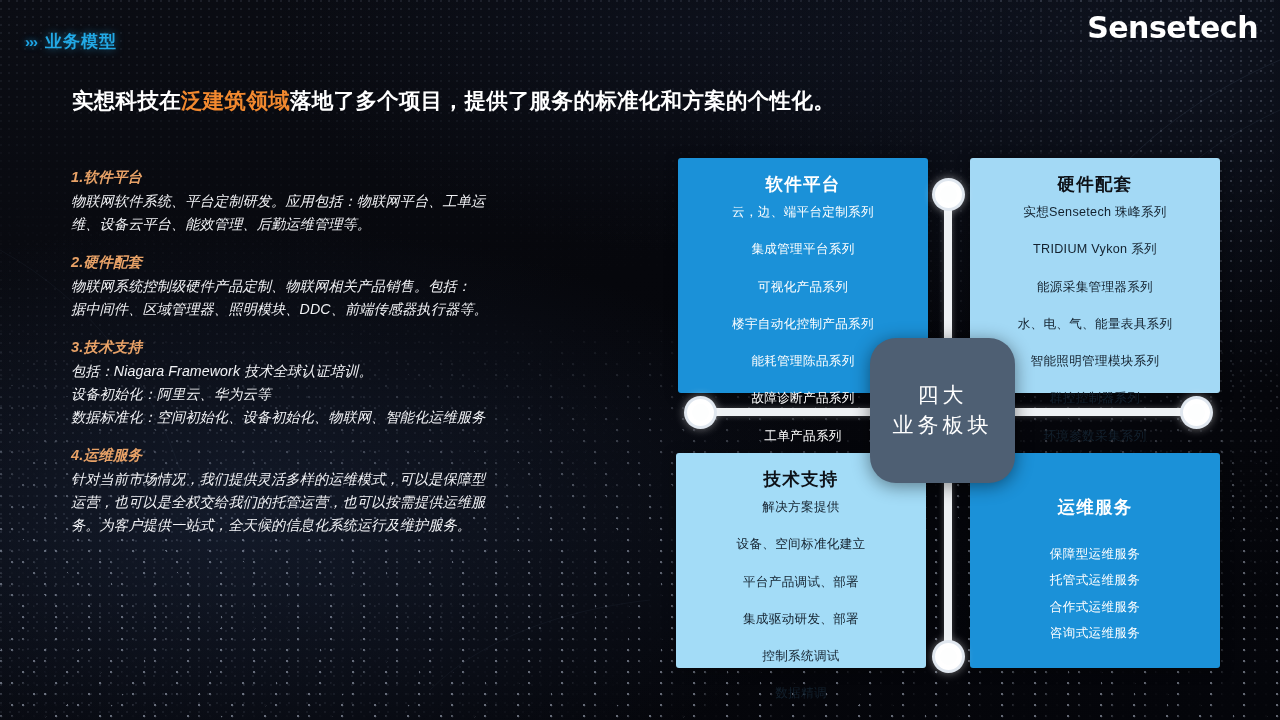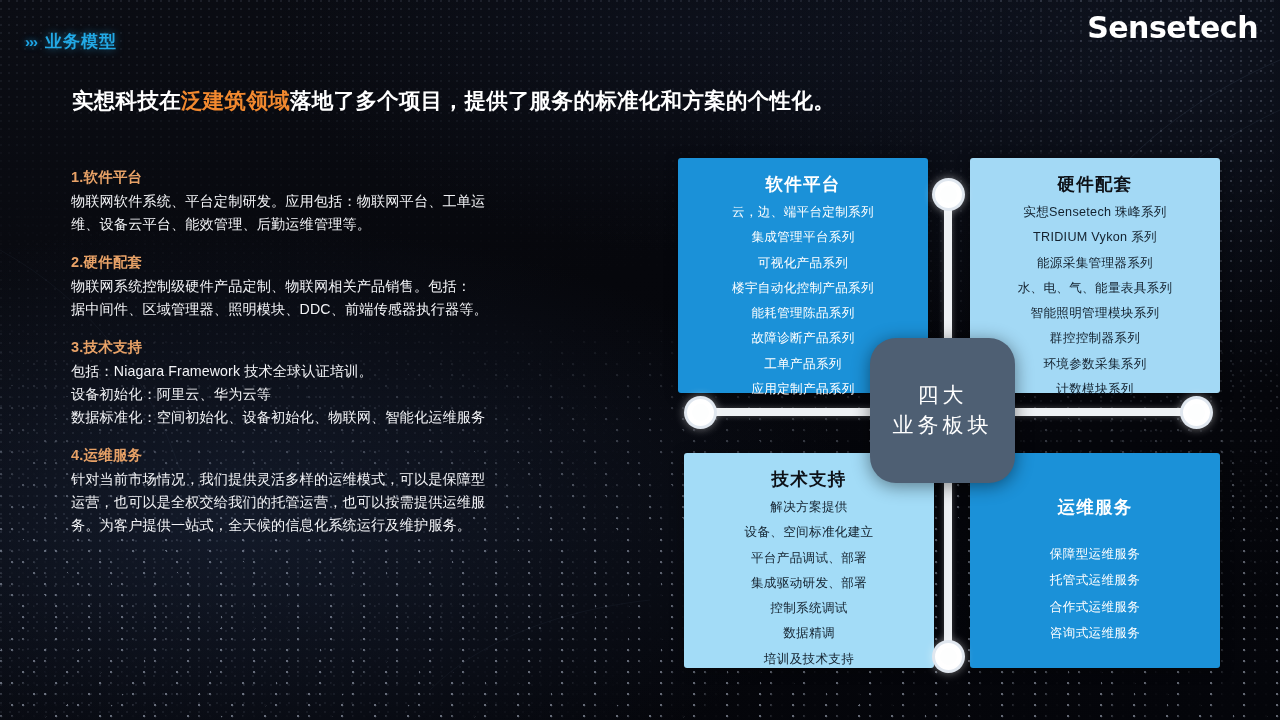--- a/index.html
+++ b/index.html
@@ -97,21 +97,21 @@
   
   #headline {
     position:absolute; left:72px; top:86px;
     font-size:21.5px; font-weight:700; color:#ffffff;
     letter-spacing:0.3px; white-space:nowrap;
   }
   #headline .hl { color:#f2892f; }
 
   
   #copy {
-    position:absolute; left:71px; top:168px; width:495px;
+    position:absolute; left:71px; top:168px; width:495px;font-style:italic;
   }
   .sec { margin-bottom:17px; }
   .sec:last-child { margin-bottom:0; }
   .sec-title {
     color:#e8a267; font-size:14.5px; font-weight:700;
     margin-bottom:3px; letter-spacing:0.2px;
   }
   .sec-body {
     color:#f2f3f6; font-size:14.2px; line-height:1.62;
     letter-spacing:0.1px;
@@ -126,36 +126,36 @@
     position:absolute; border-radius:3px;
     padding-top:14px;
     box-shadow:0 2px 14px rgba(0,0,0,0.35);
   }
   .card-title {
     text-align:center; font-size:17.5px; font-weight:700;
     letter-spacing:1.2px; margin-bottom:7px;
   }
   .card-list {
     display:flex; flex-direction:column; align-items:center;
-    gap:7px;
+    gap:19px;
   }
   .card-item {
     font-size:12.6px; line-height:1.45; text-align:center;
     letter-spacing:0.3px; white-space:nowrap;
   }
 
   
   #card-software { left:38px;  top:18px;  width:250px; height:235px; background:#1b91d8; }
   #card-software .card-title, #card-software .card-item { color:#ffffff; }
 
   #card-hardware { left:330px; top:18px;  width:250px; height:235px; background:#a3d9f5; }
   #card-hardware .card-title { color:#0d1117; }
   #card-hardware .card-item  { color:#13212e; }
 
-  #card-tech     { left:44px;  top:313px; width:250px; height:215px; background:#a3dcf7; }
+  #card-tech     { left:36px;  top:313px; width:250px; height:215px; background:#a3dcf7; }
   #card-tech .card-title { color:#0d1117; }
   #card-tech .card-item  { color:#13212e; }
 
   #card-ops      { left:330px; top:313px; width:250px; height:215px; background:#1b91d8; }
   #card-ops .card-title { color:#ffffff; margin-top:28px; margin-bottom:26px; }
   #card-ops .card-item  { color:#ffffff; gap:6px; }
   #card-ops .card-list  { gap:8px; }
 
   
   .conn {

